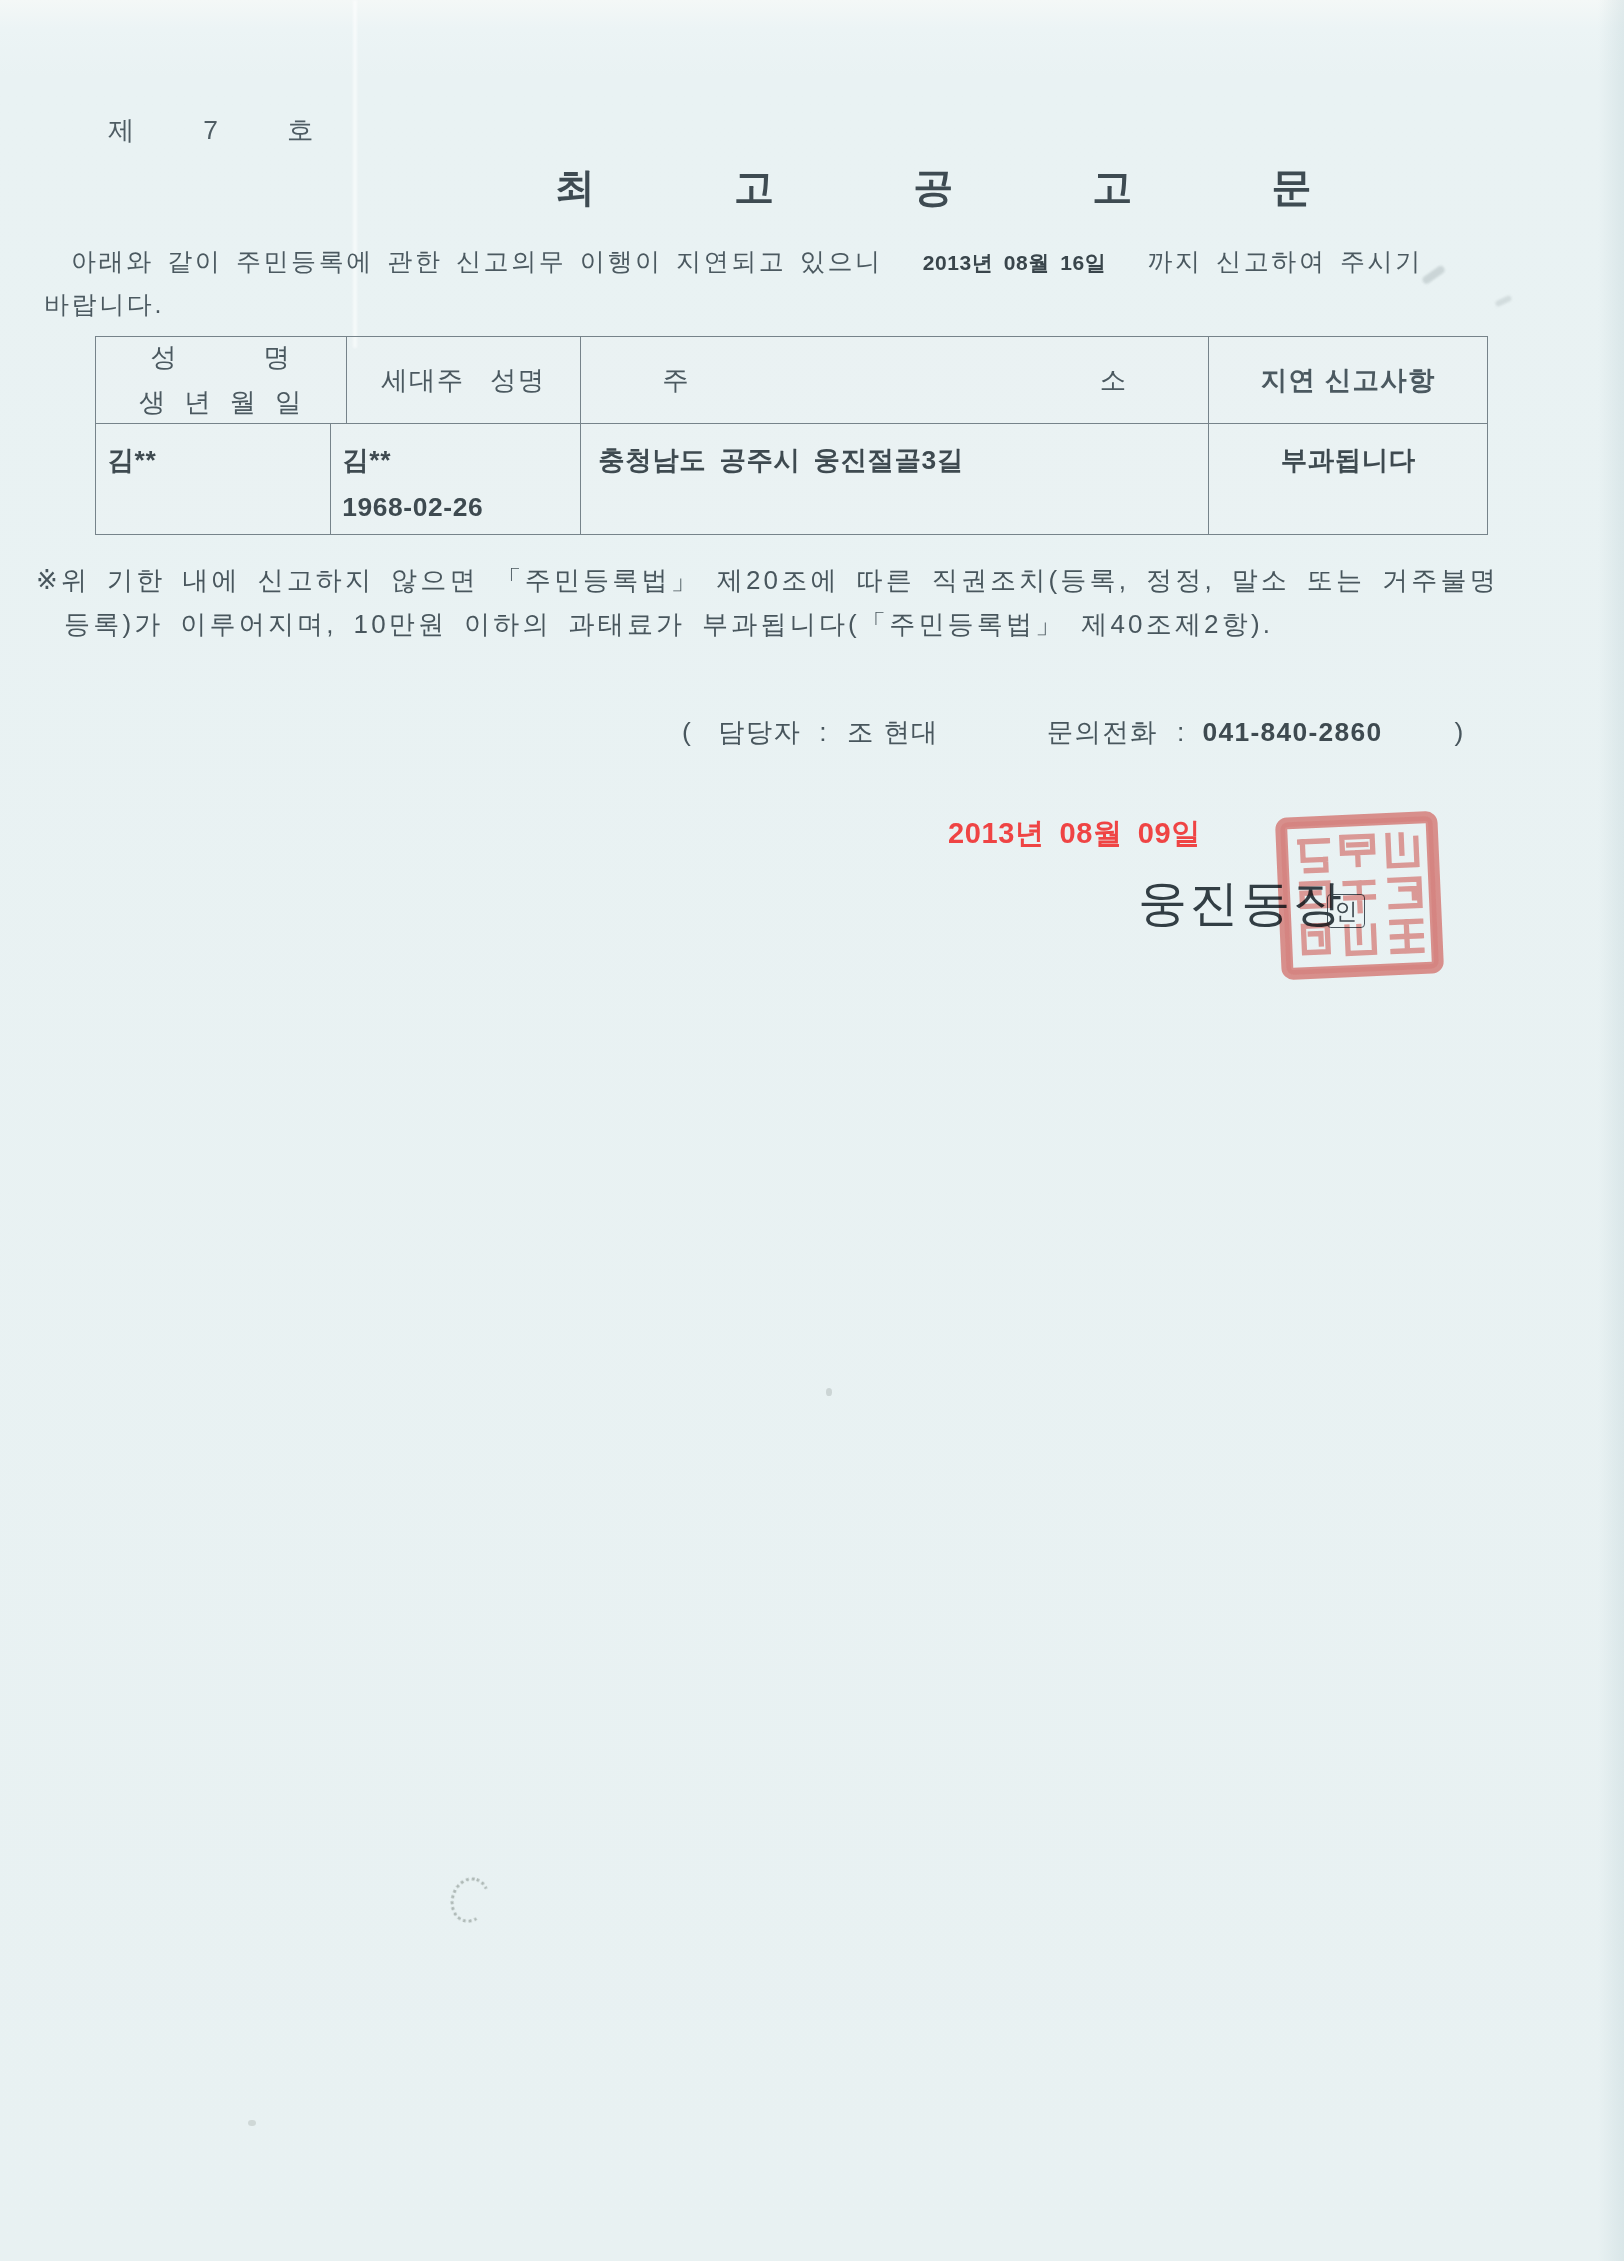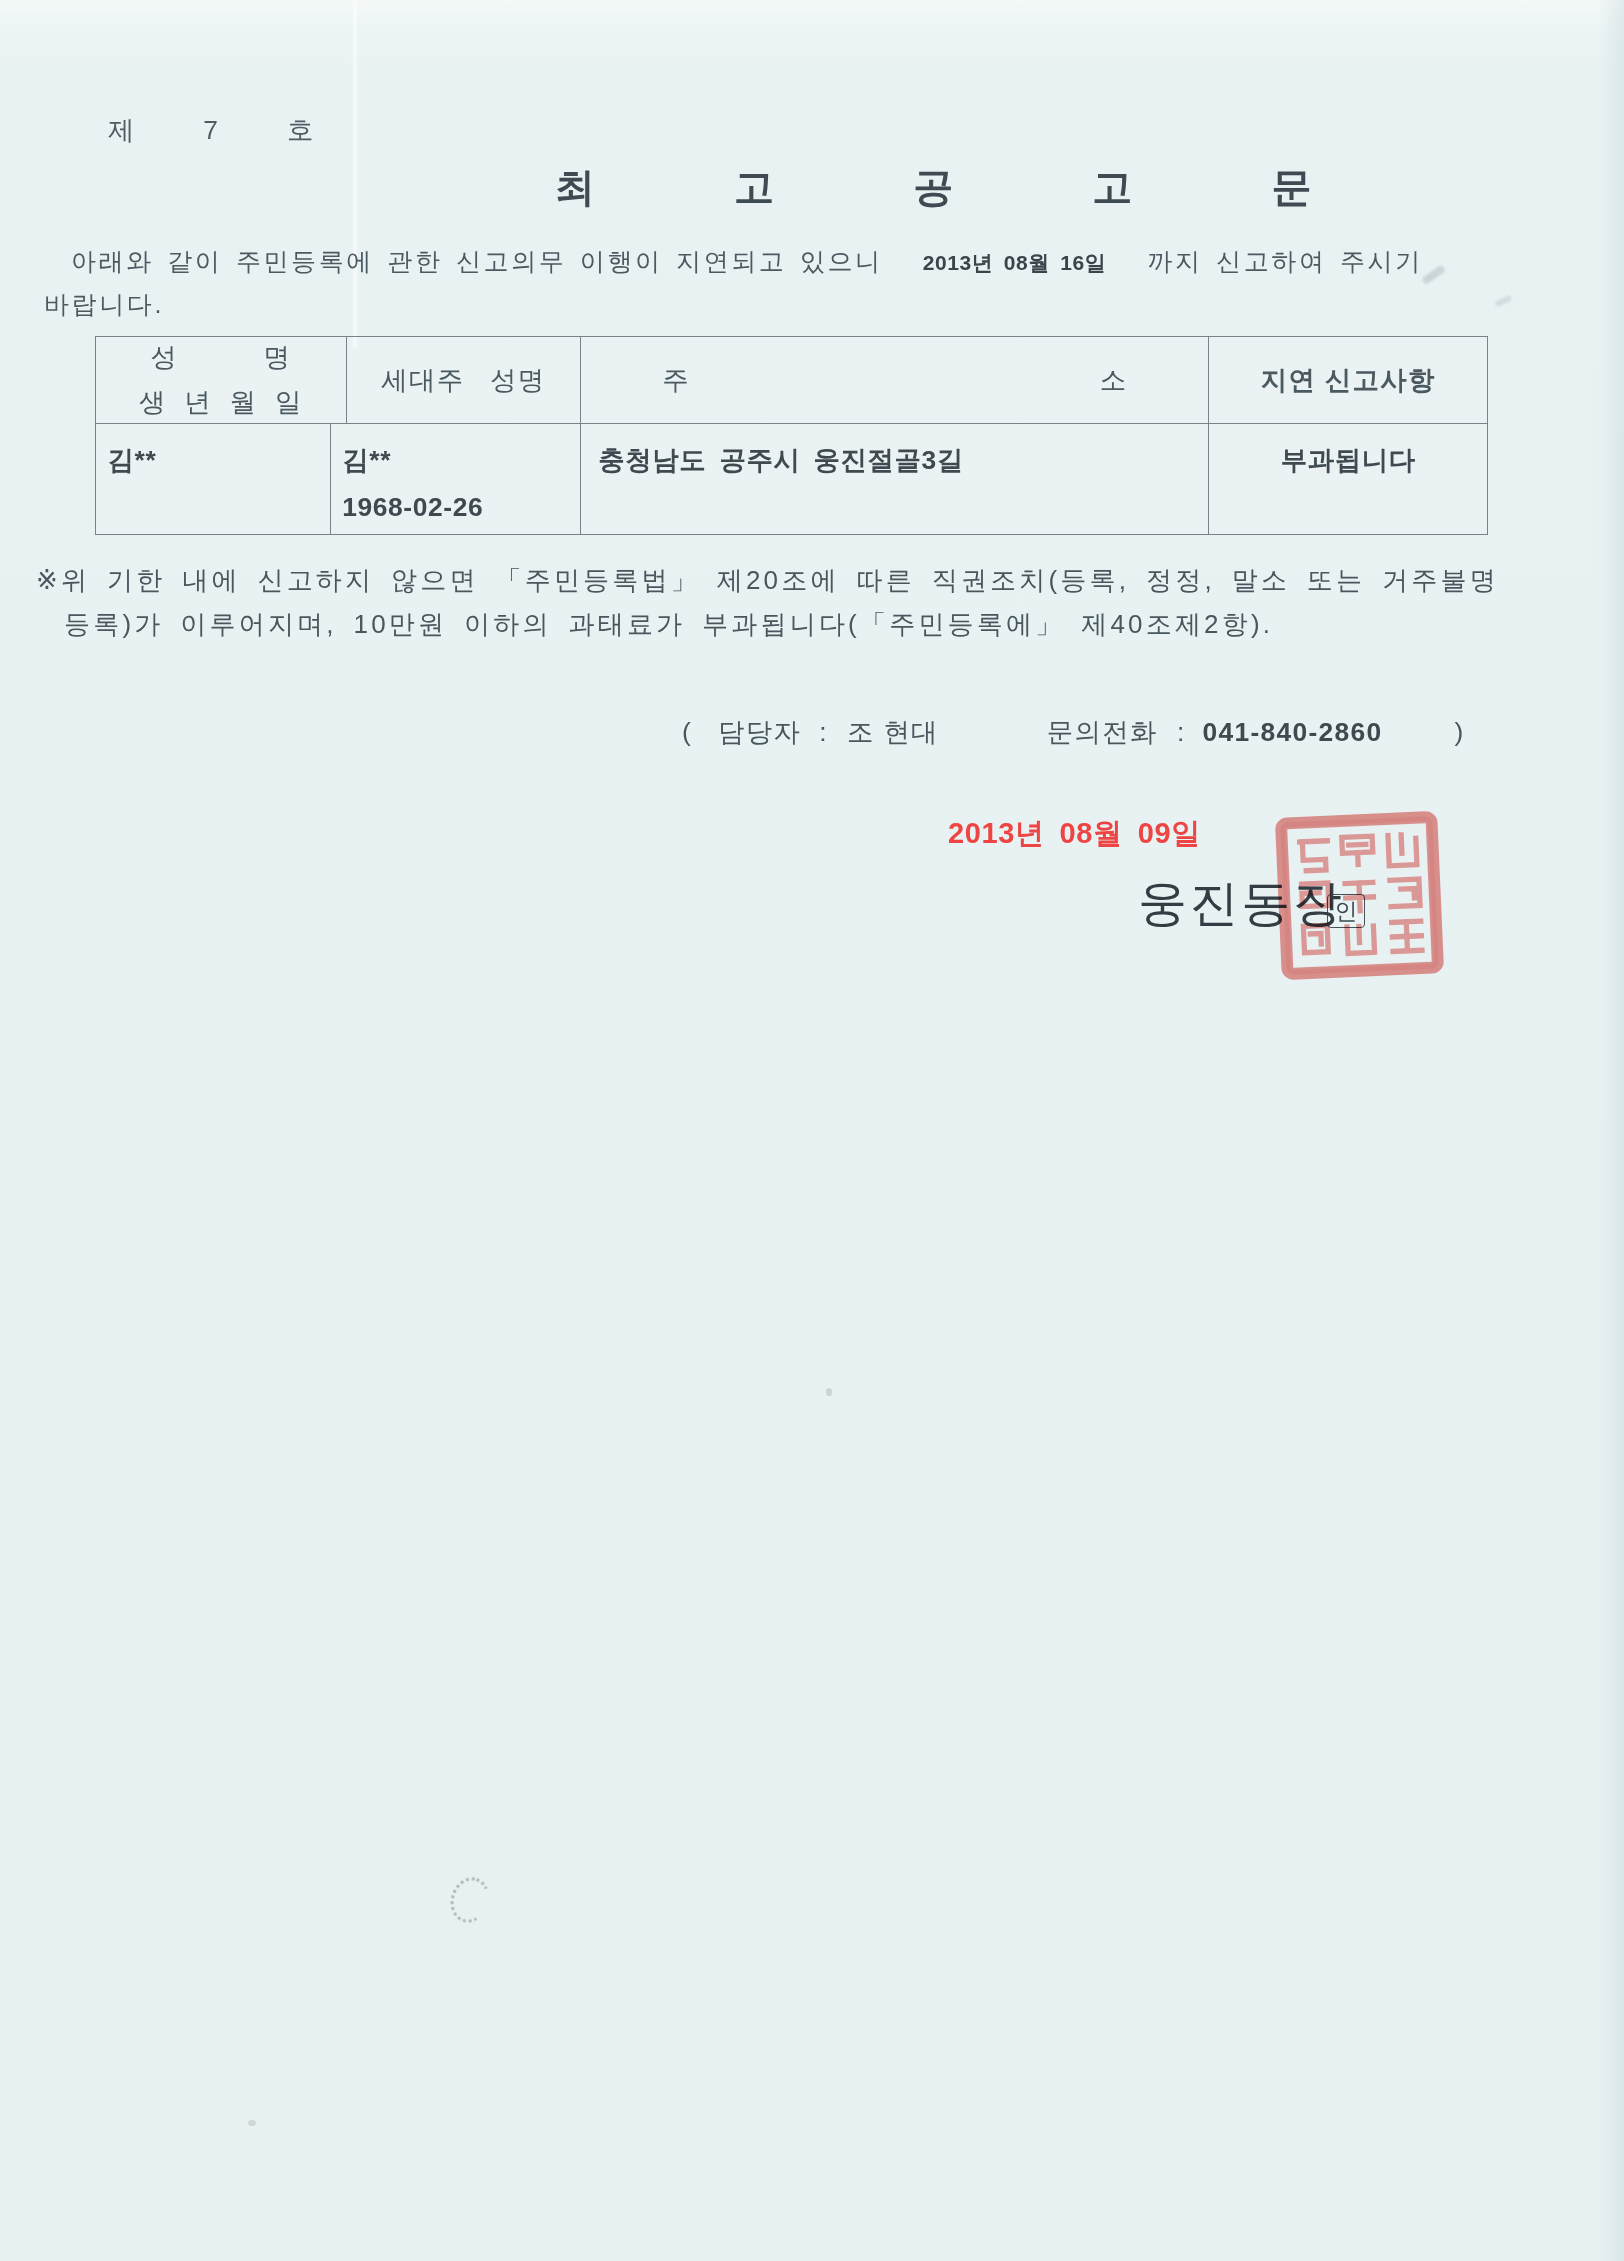--- a/index.html
+++ b/index.html
@@ -101,21 +101,21 @@
       <div class="t-cell c2 data">
         <div>김**</div>
         <div class="birth">1968-02-26</div>
       </div>
       <div class="t-cell c3 data">충청남도 공주시 웅진절골3길</div>
       <div class="t-cell c4 data">부과됩니다</div>
     </div>
   </div>
 
   <div class="note-line1">※위 기한 내에 신고하지 않으면 「주민등록법」 제20조에 따른 직권조치(등록, 정정, 말소 또는 거주불명</div>
-  <div class="note-line2">등록)가 이루어지며, 10만원 이하의 과태료가 부과됩니다(「주민등록에」 제40조제2항).</div>
+  <div class="note-line2">등록)가 이루어지며, 10만원 이하의 과태료가 부과됩니다(「주민등록법」 제40조제2항).</div>
 
   <div class="contact-line"><span>(</span><span class="g1">담당자</span><span class="g2">:</span><span class="g3">조 현대</span><span class="g4">문의전화</span><span class="g5">:</span><span class="g6">041-840-2860</span><span class="g7">)</span></div>
 
   <div class="issue-date">2013년 08월 09일</div>
 
   <div class="seal-box">
       <span>인</span>
     </div>
 
   <div class="signer">웅진동장</div>

